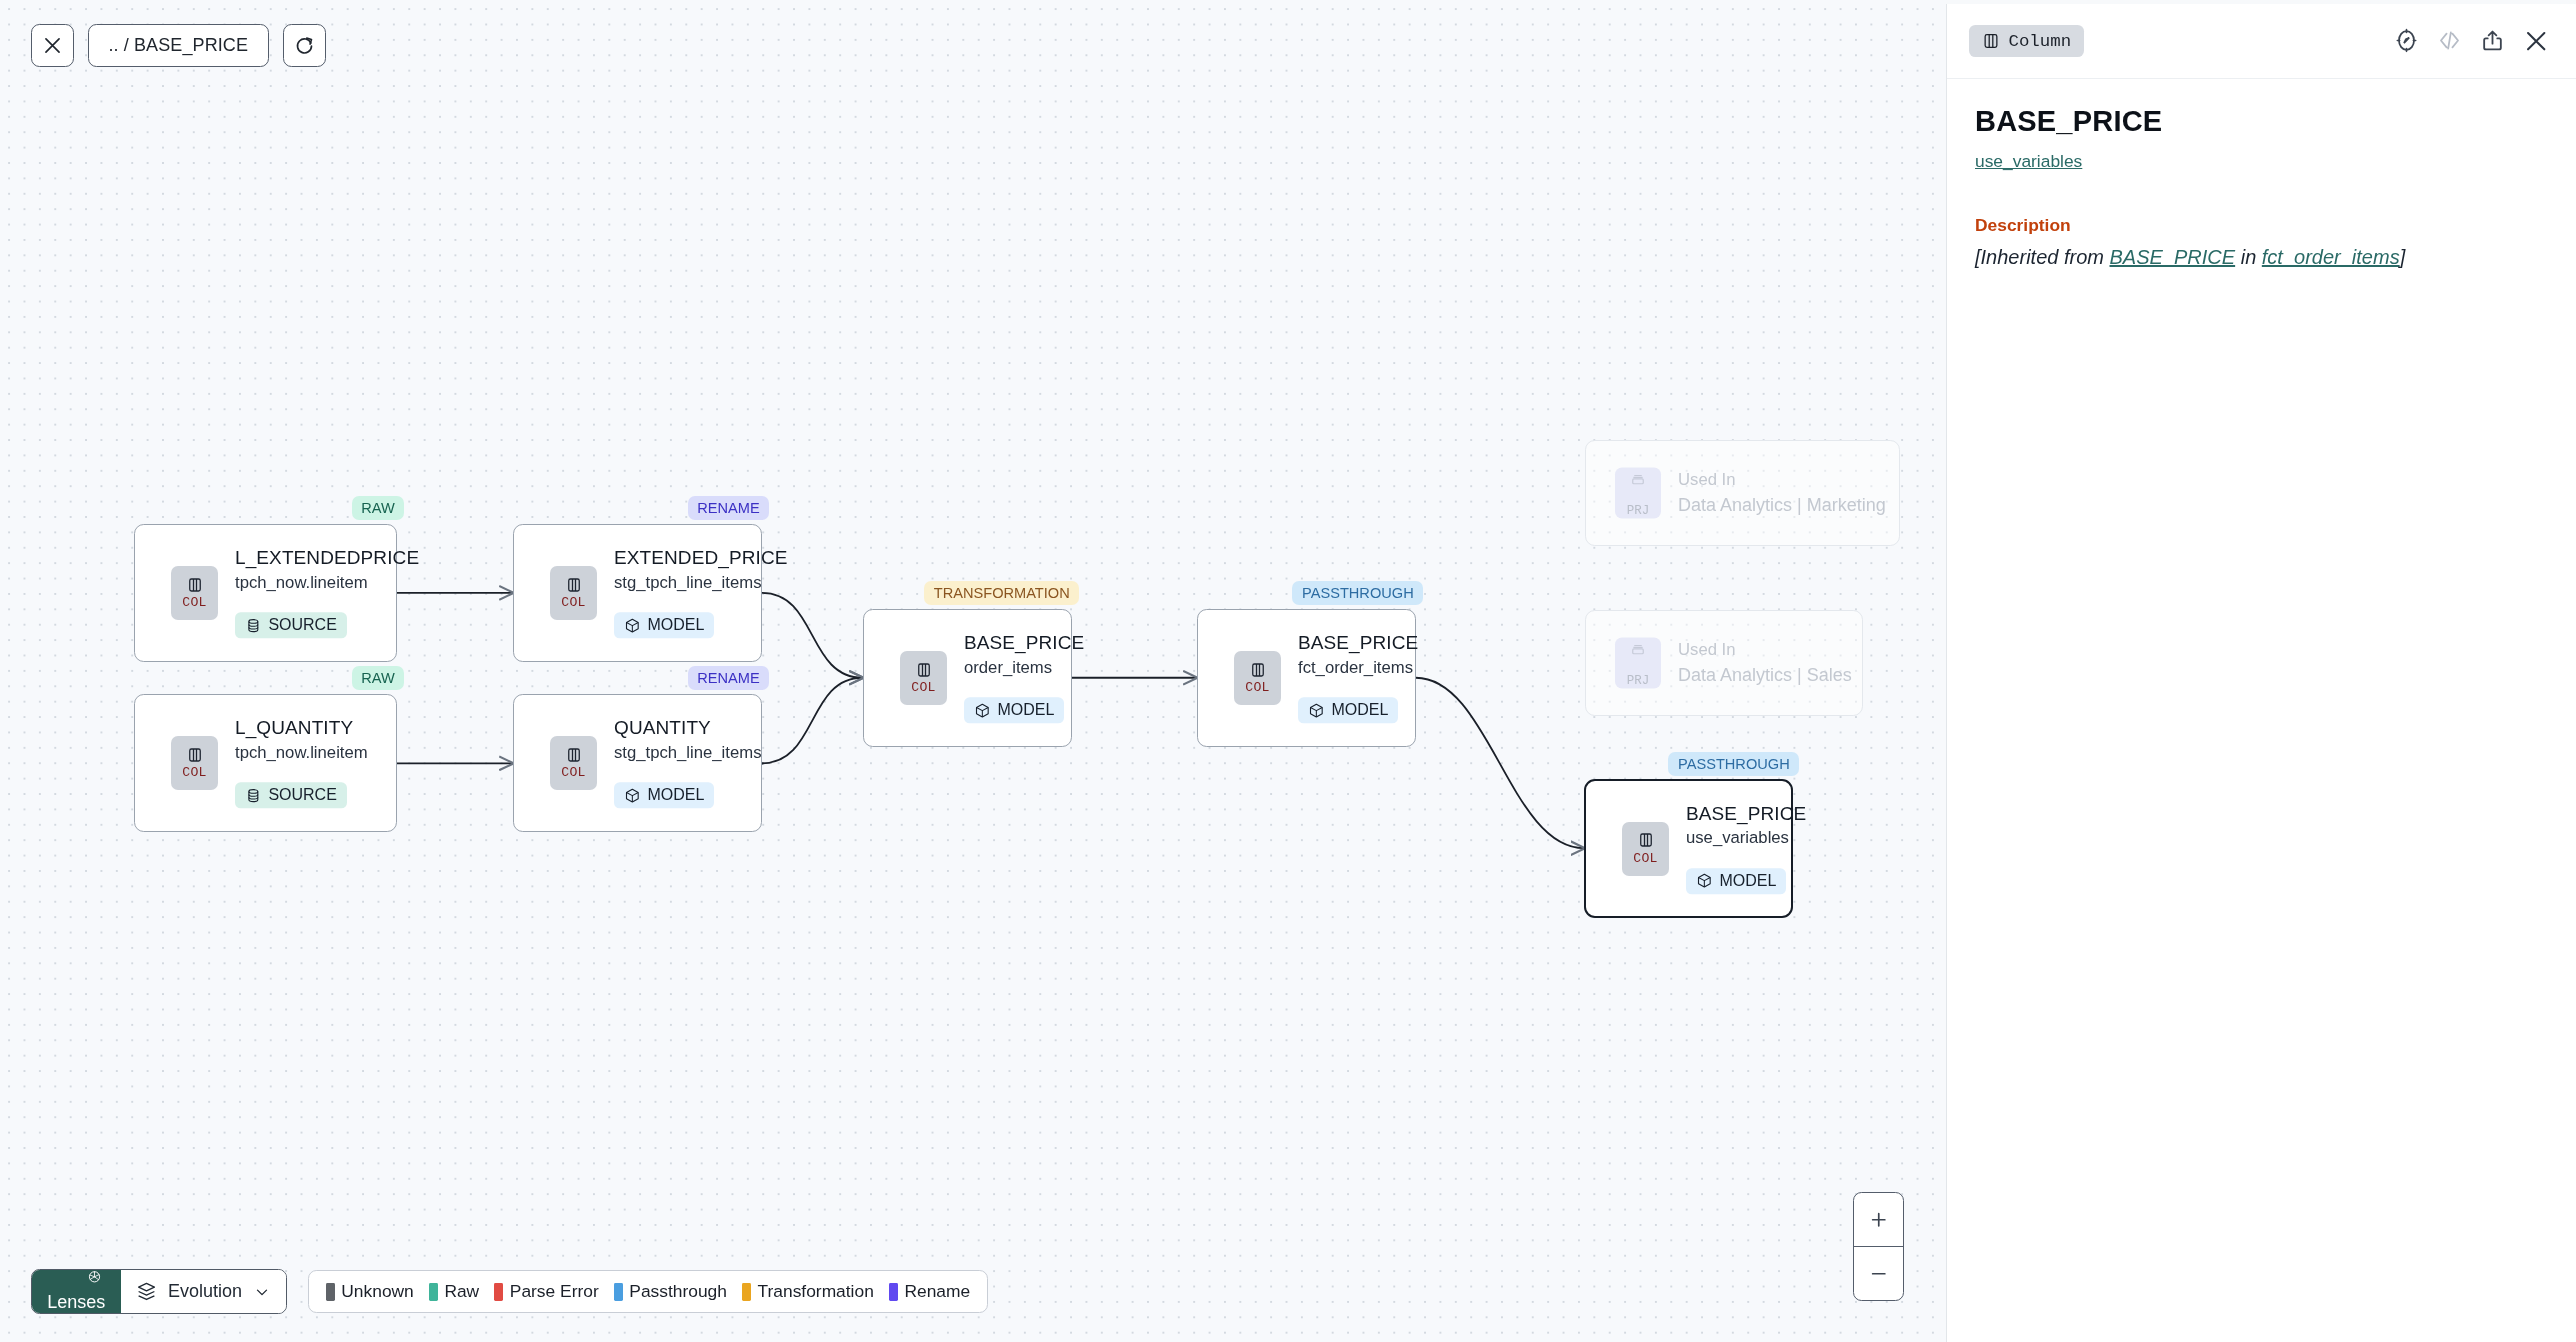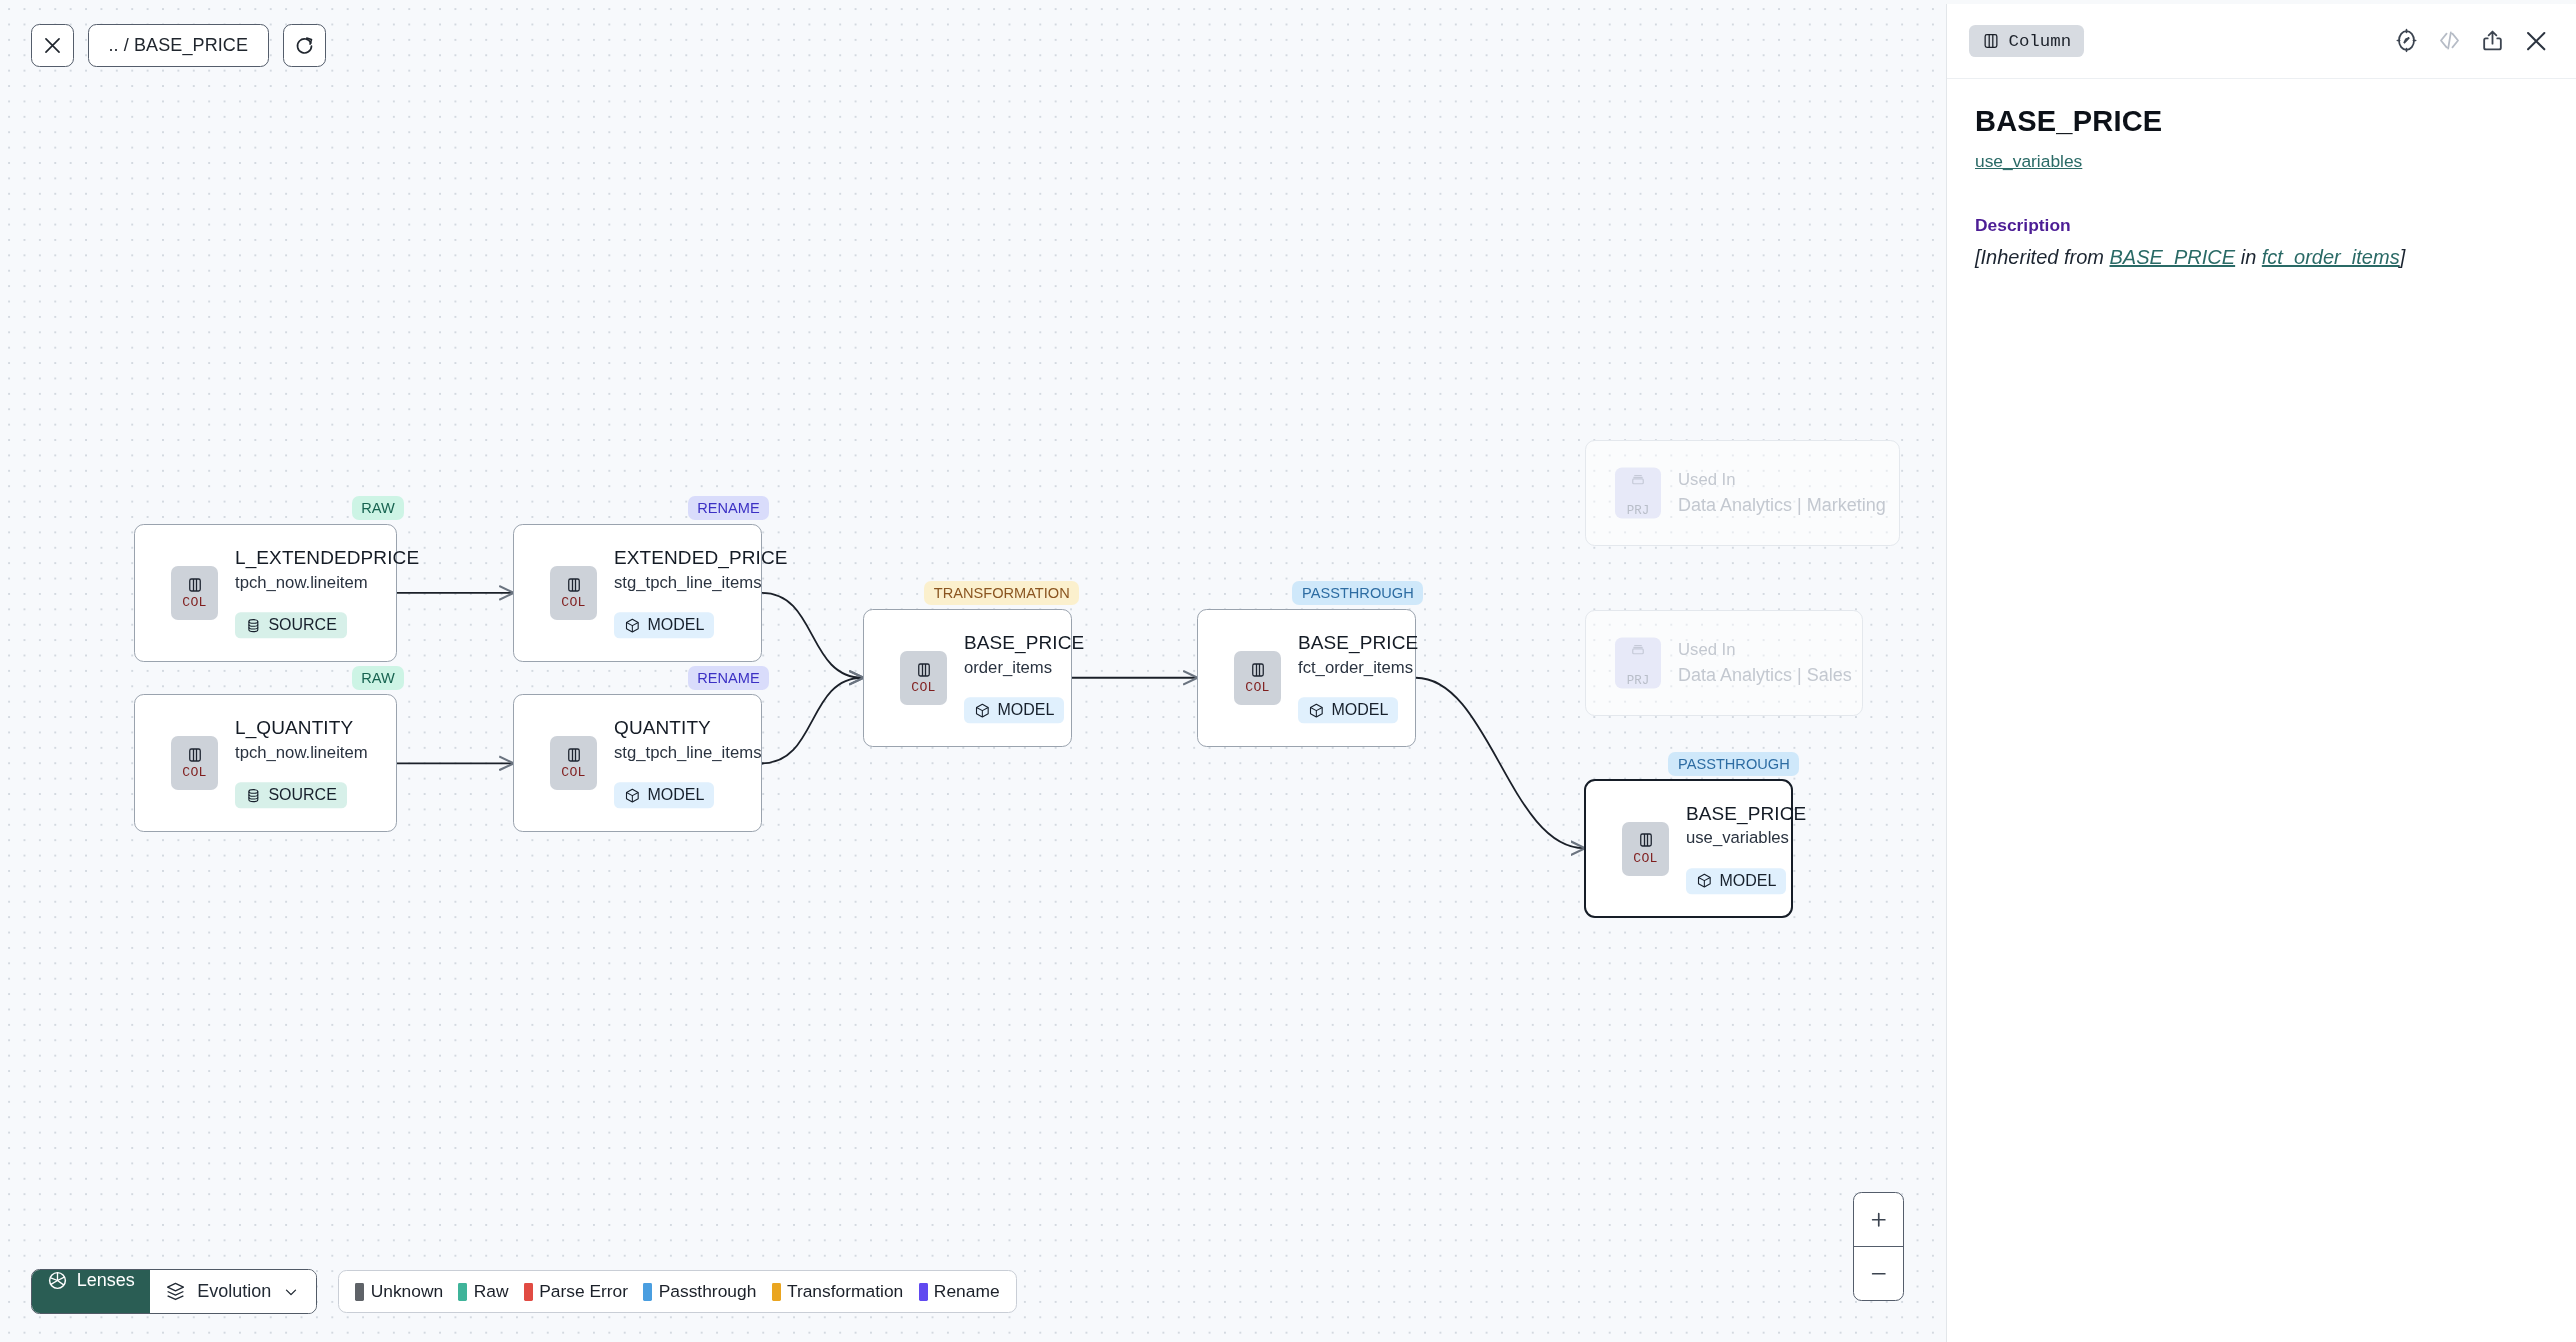--- a/index.html
+++ b/index.html
@@ -88,21 +88,21 @@
   #zoomctl{
     position:absolute;right:42px;bottom:42px;width:49px;
     background:#ffffff;border:1.4px solid #545d6b;border-radius:8.4px;z-index:40;overflow:hidden;
   }
   #zoomctl div{height:53px;display:flex;align-items:center;justify-content:center;cursor:pointer;}
   #zoomctl div:first-child{border-bottom:1.4px solid #545d6b;}
 
   
   #bottombar{position:absolute;left:31px;bottom:29px;display:flex;align-items:center;gap:21px;z-index:40;}
   .lensgrp{display:flex;align-items:stretch;border:1.3px solid #515a66;border-radius:8.4px;overflow:hidden;height:43px;background:#fff;}
-  .lens-btn{background:#2a5d54;color:#fff;display:flex;align-items:flex-start;gap:8.4px;padding:0 15.3px;font-size:18px;cursor:pointer;}
+  .lens-btn{background:#2a5d54;color:#fff;display:flex;align-items:flex-end;gap:8.4px;padding:0 15.3px;font-size:18px;cursor:pointer;flex-direction:column;}
   .evo-btn{display:flex;align-items:center;gap:11px;padding:0 15.3px;font-size:18px;color:#222a34;cursor:pointer;background:#fff;}
   .legendbox{
     display:flex;align-items:center;gap:15.3px;height:43px;padding:0 16.7px;box-sizing:border-box;
     background:#fff;border:1.3px solid #c9ced6;border-radius:8.4px;
   }
   .lg-item{display:flex;align-items:center;gap:6.3px;font-size:17.4px;color:#1b2029;white-space:nowrap;cursor:pointer;}
   .lg-sw{width:9px;height:18px;border-radius:1.4px;display:block;}
 
   
   #panel{
@@ -115,21 +115,21 @@
   .hicon{cursor:pointer;display:block;}
 
   #panel-body{padding:26.4px 28px 0 28px;}
   #colname{font-size:29px;font-weight:bold;color:#0c1118;letter-spacing:0.2px;margin:0 0 12.5px 0;}
   #modellink{font-size:17.4px;color:#2a6a66;text-decoration:underline;cursor:pointer;display:inline-block;}
 
   #tabs{margin-top:54px;border-bottom:1.4px solid #e7eaee;display:flex;}
   .tab{padding:0 15.3px 12.5px 15.3px;font-size:19px;color:#2a6a66;position:relative;cursor:pointer;}
   .tab.active:after{content:"";position:absolute;left:0;right:0;bottom:-1.4px;height:2.8px;background:#2a6a66;}
 
-  #desc-h{margin-top:43px;font-size:17.4px;font-weight:bold;color:#4c1d95;}
+  #desc-h{margin-top:43px;font-size:17.4px;font-weight:bold;color:#c2410c;}
   #desc-body{margin-top:21px;font-size:20px;line-height:1.45;font-style:italic;color:#1b2430;max-width:557px;}
   #desc-inh{margin-top:10px;font-size:20px;font-style:italic;color:#1b2430;}
   #desc-inh a{color:#2a6a66;text-decoration:underline;cursor:pointer;}
 </style>
 </head>
 <body>
 
 <div id="root">
 
   <div id="canvas">

